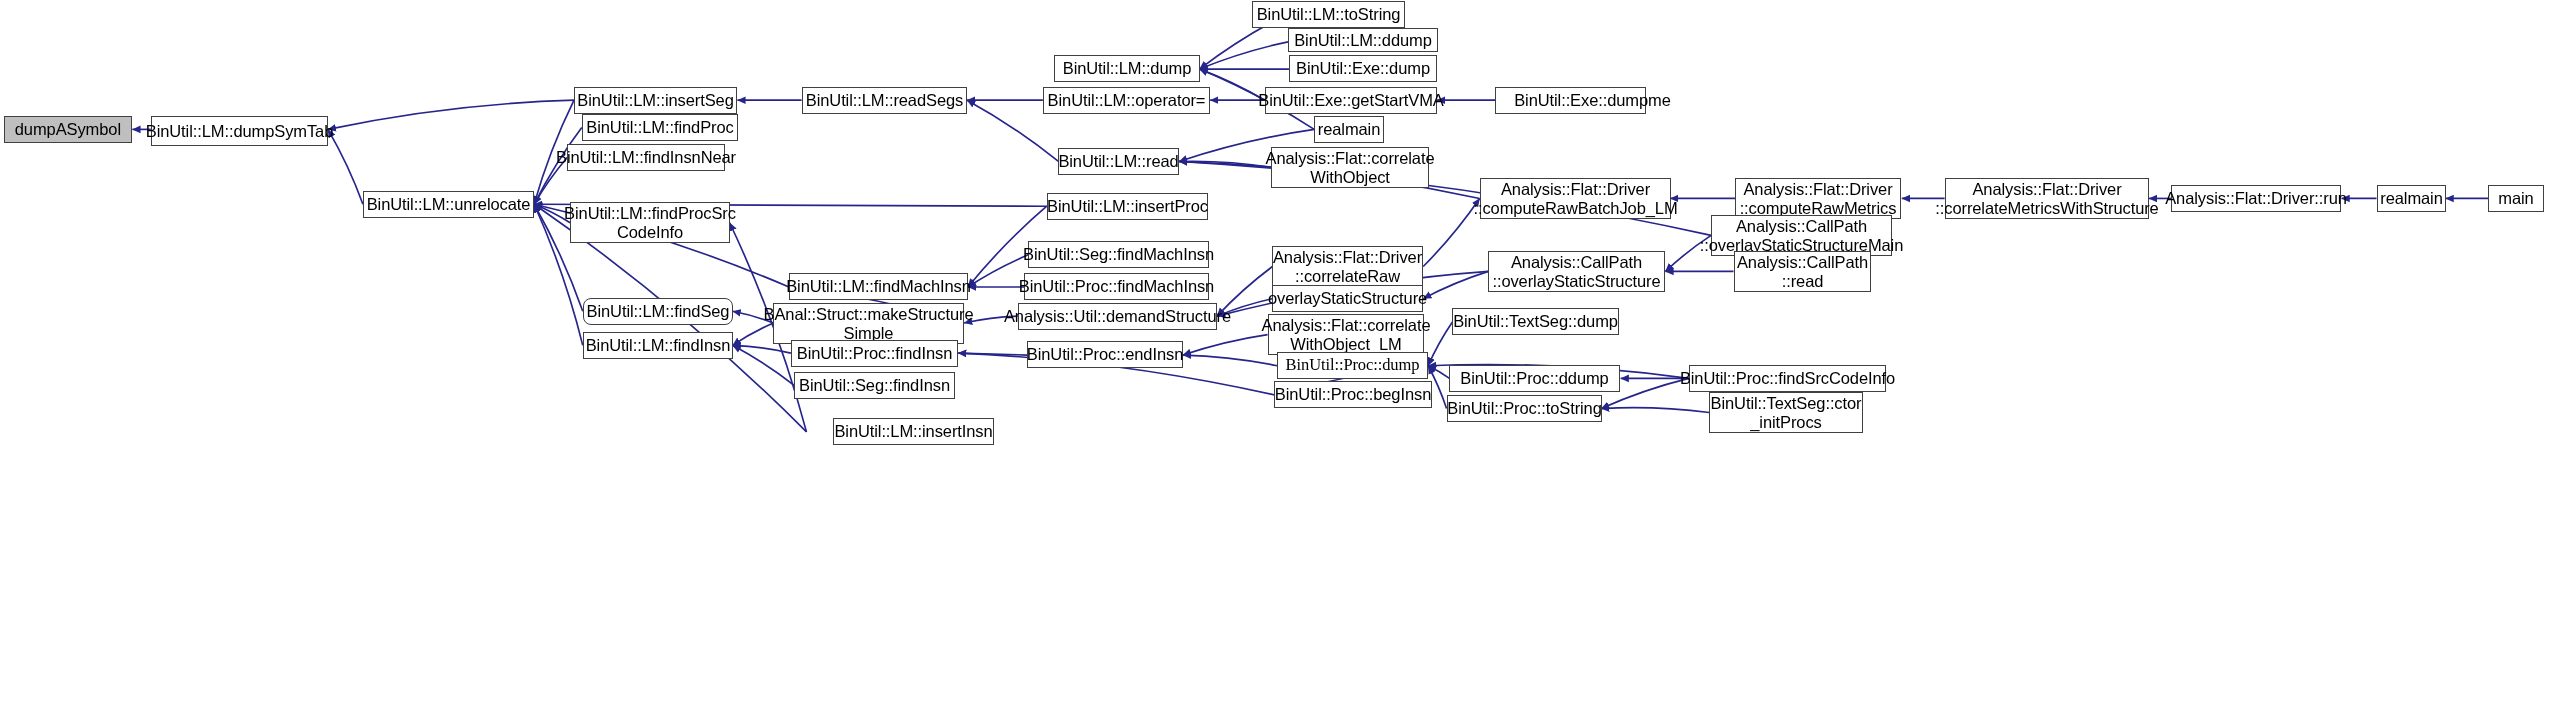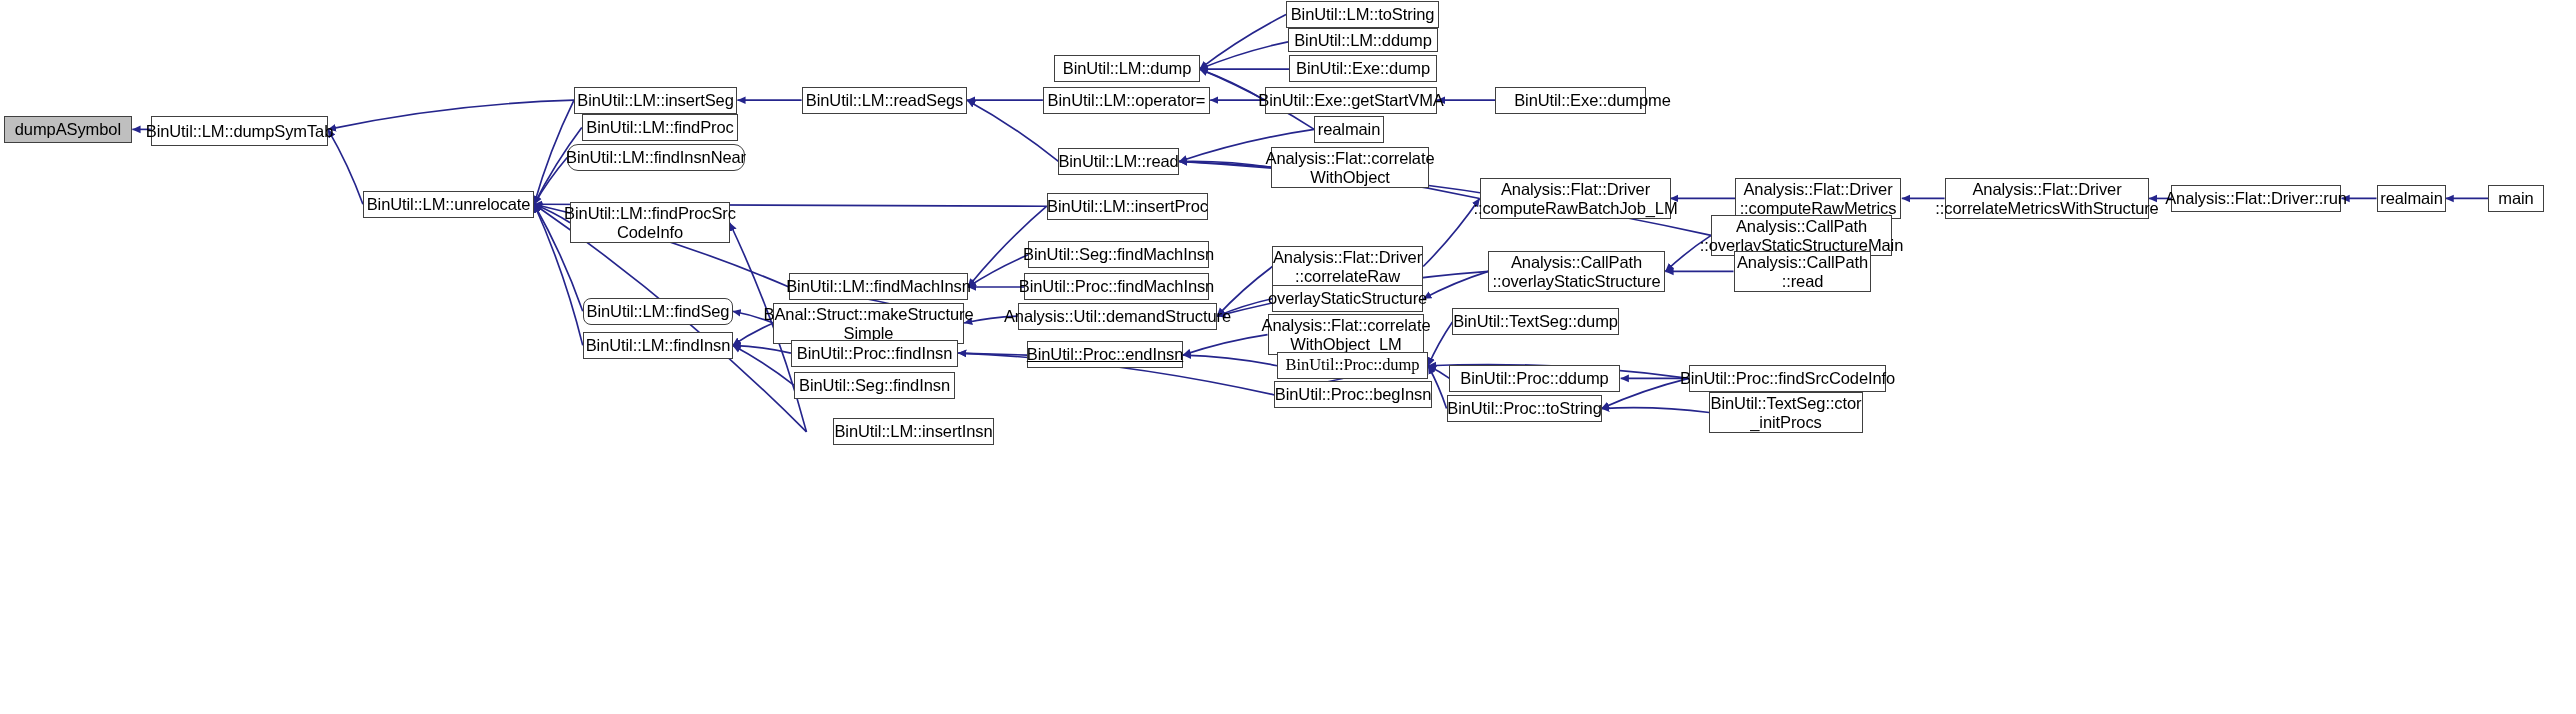--- a/index.html
+++ b/index.html
@@ -120,31 +120,31 @@
       <path d="M1736,389 L1666,389" stroke="#25258c" stroke-width="1.7" fill="none" marker-end="url(#ah)"></path>
       <path d="M1736,389 Q1689.605,400.45 1646,420" stroke="#25258c" stroke-width="1.7" fill="none" marker-end="url(#ah)"></path>
       <path d="M1757,424 Q1701.68,417.005 1646,420" stroke="#25258c" stroke-width="1.7" fill="none" marker-end="url(#ah)"></path>
       <path d="M1468,376 Q1387.65,383.89 1310,406" stroke="#25258c" stroke-width="1.7" fill="none" marker-end="url(#ah)"></path>
     </svg>
 <div class="node highlight" style="left: 3.9px; top: 116px; width: 128px; height: 27px; border-color: rgb(64, 64, 64);"><span class="node-label">dumpASymbol</span></div>
     <div class="node" style="left: 151px; top: 116px; width: 177px; height: 30px;"><span class="node-label">BinUtil::LM::dumpSymTab</span></div>
     <div class="node" style="left: 363px; top: 191px; width: 171px; height: 27px;"><span class="node-label">BinUtil::LM::unrelocate</span></div>
     <div class="node" style="left: 574px; top: 87px; width: 163px; height: 27px;"><span class="node-label">BinUtil::LM::insertSeg</span></div>
     <div class="node" style="left: 582px; top: 114px; width: 156px; height: 27px;"><span class="node-label">BinUtil::LM::findProc</span></div>
-    <div class="node" style="left: 567px; top: 144px; width: 178px; height: 27px; border-radius: 11px;"><span class="node-label">BinUtil::LM::findInsnNear</span></div>
+    <div class="node" style="left: 567px; top: 144px; width: 158px; height: 27px;"><span class="node-label">BinUtil::LM::findInsnNear</span></div>
     <div class="node" style="left: 570px; top: 202px; width: 160px; height: 41px;"><span class="node-label">BinUtil::LM::findProcSrc
 CodeInfo</span></div>
     <div class="node" style="left: 833px; top: 418px; width: 161px; height: 27px;"><span class="node-label">BinUtil::LM::insertInsn</span></div>
     <div class="node" style="left: 789px; top: 273px; width: 179px; height: 27px;"><span class="node-label">BinUtil::LM::findMachInsn</span></div>
     <div class="node" style="left: 583px; top: 298px; width: 150px; height: 27px; border-radius: 8px;"><span class="node-label">BinUtil::LM::findSeg</span></div>
     <div class="node" style="left: 583px; top: 332px; width: 150px; height: 27px;"><span class="node-label">BinUtil::LM::findInsn</span></div>
     <div class="node" style="left: 802px; top: 87px; width: 165px; height: 27px;"><span class="node-label">BinUtil::LM::readSegs</span></div>
     <div class="node" style="left: 1043px; top: 87px; width: 167px; height: 27px;"><span class="node-label">BinUtil::LM::operator=</span></div>
     <div class="node" style="left: 1054px; top: 55px; width: 146px; height: 27px;"><span class="node-label">BinUtil::LM::dump</span></div>
-    <div class="node" style="left: 1286px; top: 1px; width: 153px; height: 27px;"><span class="node-label">BinUtil::LM::toString</span></div>
+    <div class="node" style="left: 1252px; top: 1px; width: 153px; height: 27px;"><span class="node-label">BinUtil::LM::toString</span></div>
     <div class="node" style="left: 1288px; top: 28px; width: 150px; height: 24px;"><span class="node-label">BinUtil::LM::ddump</span></div>
     <div class="node" style="left: 1289px; top: 55px; width: 148px; height: 27px;"><span class="node-label">BinUtil::Exe::dump</span></div>
     <div class="node" style="left: 1265px; top: 87px; width: 172px; height: 27px;"><span class="node-label">BinUtil::Exe::getStartVMA</span></div>
     <div class="node" style="left: 1495px; top: 87px; width: 151px; height: 27px; padding-left: 44px;"><span class="node-label">BinUtil::Exe::dumpme</span></div>
     <div class="node" style="left: 1314px; top: 116px; width: 70px; height: 27px;"><span class="node-label">realmain</span></div>
     <div class="node" style="left: 1058px; top: 148px; width: 121px; height: 27px;"><span class="node-label">BinUtil::LM::read</span></div>
     <div class="node" style="left: 1271px; top: 147px; width: 158px; height: 41px;"><span class="node-label">Analysis::Flat::correlate
 WithObject</span></div>
     <div class="node" style="left: 1047px; top: 193px; width: 161px; height: 27px;"><span class="node-label">BinUtil::LM::insertProc</span></div>
     <div class="node" style="left: 1480px; top: 178px; width: 191px; height: 41px;"><span class="node-label">Analysis::Flat::Driver
@@ -167,21 +167,21 @@
     <div class="node" style="left: 1734px; top: 251px; width: 137px; height: 41px;"><span class="node-label">Analysis::CallPath
 ::read</span></div>
     <div class="node" style="left: 1272px; top: 285px; width: 151px; height: 27px;"><span class="node-label">overlayStaticStructure</span></div>
     <div class="node" style="left: 773px; top: 303px; width: 191px; height: 41px;"><span class="node-label">BAnal::Struct::makeStructure
 Simple</span></div>
     <div class="node" style="left: 1018px; top: 303px; width: 199px; height: 27px;"><span class="node-label">Analysis::Util::demandStructure</span></div>
     <div class="node" style="left: 1452px; top: 308px; width: 167px; height: 27px;"><span class="node-label">BinUtil::TextSeg::dump</span></div>
     <div class="node" style="left: 1268px; top: 314px; width: 156px; height: 41px;"><span class="node-label">Analysis::Flat::correlate
 WithObject_LM</span></div>
     <div class="node" style="left: 791px; top: 340px; width: 167px; height: 27px;"><span class="node-label">BinUtil::Proc::findInsn</span></div>
-    <div class="node" style="left: 1027px; top: 341px; width: 156px; height: 27px; text-decoration: underline;"><span class="node-label">BinUtil::Proc::endInsn</span></div>
+    <div class="node" style="left: 1027px; top: 341px; width: 156px; height: 27px;"><span class="node-label">BinUtil::Proc::endInsn</span></div>
     <div class="node" style="left: 1277px; top: 352px; width: 151px; height: 27px; font-family: Liberation Serif, serif;"><span class="node-label">BinUtil::Proc::dump</span></div>
     <div class="node" style="left: 1449px; top: 365px; width: 171px; height: 27px;"><span class="node-label">BinUtil::Proc::ddump</span></div>
     <div class="node" style="left: 1689px; top: 365px; width: 197px; height: 27px;"><span class="node-label">BinUtil::Proc::findSrcCodeInfo</span></div>
     <div class="node" style="left: 794px; top: 372px; width: 161px; height: 27px;"><span class="node-label">BinUtil::Seg::findInsn</span></div>
     <div class="node" style="left: 1274px; top: 381px; width: 158px; height: 27px;"><span class="node-label">BinUtil::Proc::begInsn</span></div>
     <div class="node" style="left: 1447px; top: 395px; width: 155px; height: 27px;"><span class="node-label">BinUtil::Proc::toString</span></div>
     <div class="node" style="left: 1709px; top: 392px; width: 154px; height: 41px;"><span class="node-label">BinUtil::TextSeg::ctor
 _initProcs</span></div>
   </div>
 

